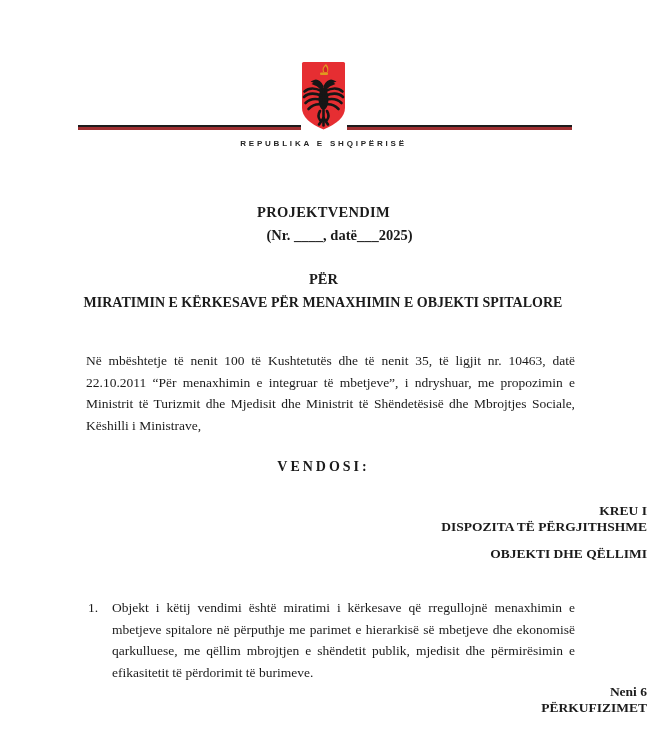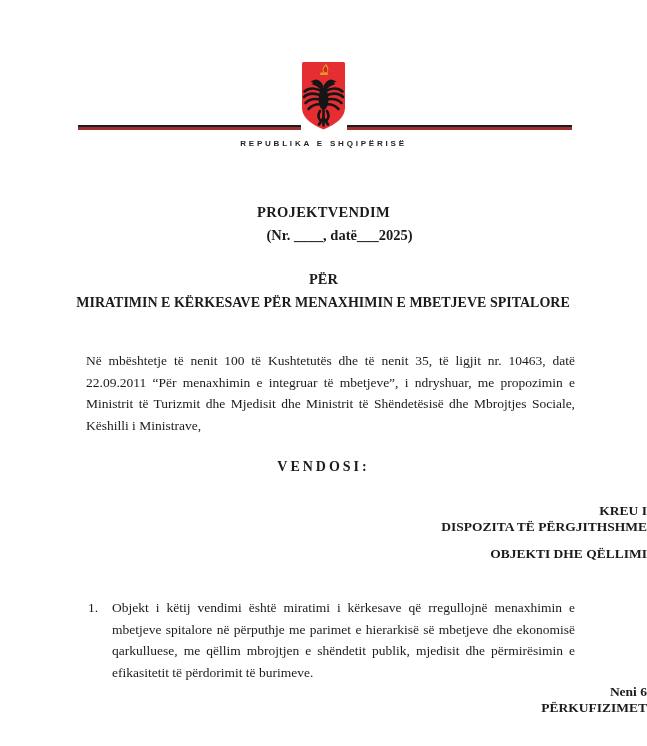--- a/index.html
+++ b/index.html
@@ -80,23 +80,23 @@
       </g>
     </svg>
   </div>
 
   <div class="abs republic">REPUBLIKA E SHQIPËRISË</div>
 
   <div class="abs doc-title">PROJEKTVENDIM</div>
   <div class="abs doc-number">(Nr. ____, datë___2025)</div>
 
   <div class="abs per">PËR</div>
-  <div class="subject">MIRATIMIN E KËRKESAVE PËR MENAXHIMIN E MBETJEVE SPITALORE</div>
+  <div class="subject">MIRATIMIN E KËRKESAVE PËR MENAXHIMIN E OBJEKTI SPITALORE</div>
 
-  <p class="preamble">Në mbështetje të nenit 100 të Kushtetutës dhe të nenit 35, të ligjit nr. 10463, datë 22.09.2011 “Për menaxhimin e integruar të mbetjeve”, i ndryshuar, me propozimin e Ministrit të Turizmit dhe Mjedisit dhe Ministrit të Shëndetësisë dhe Mbrojtjes Sociale, Këshilli i Ministrave,</p>
+  <p class="preamble">Në mbështetje të nenit 100 të Kushtetutës dhe të nenit 35, të ligjit nr. 10463, datë 22.10.2011 “Për menaxhimin e integruar të mbetjeve”, i ndryshuar, me propozimin e Ministrit të Turizmit dhe Mjedisit dhe Ministrit të Shëndetësisë dhe Mbrojtjes Sociale, Këshilli i Ministrave,</p>
 
   <div class="abs vendosi">VENDOSI:</div>
 
   <div class="heading2 chapter">
     <div>KREU I</div>
     <div>DISPOZITA TË PËRGJITHSHME</div>
   </div>
 
   <div class="heading2 article1">
     <div>OBJEKTI DHE QËLLIMI</div>

